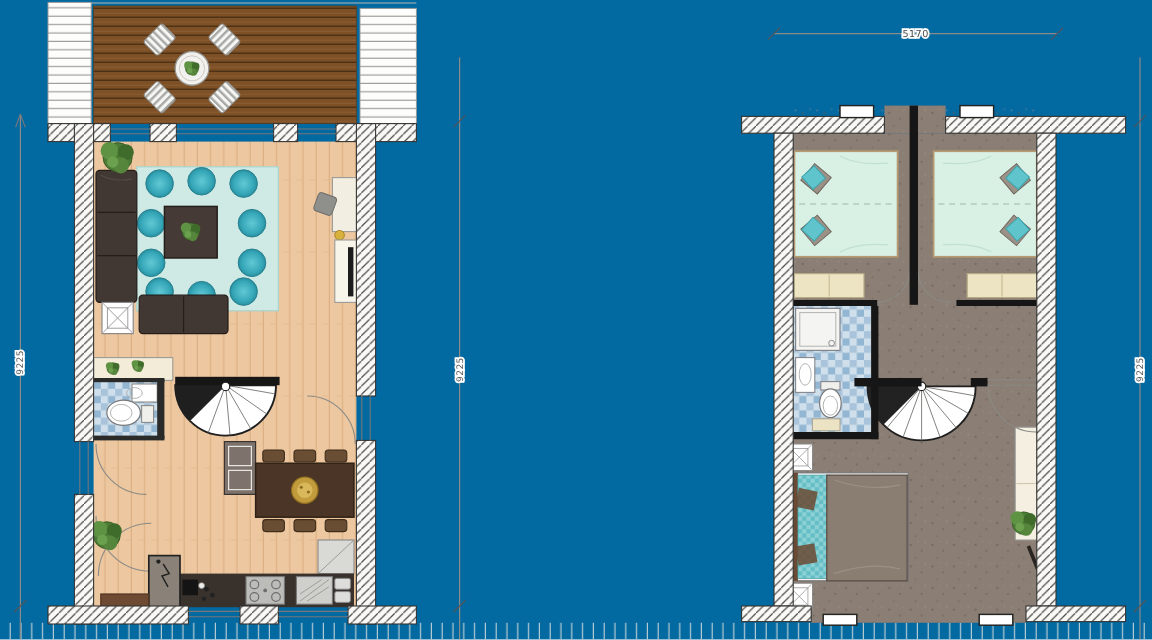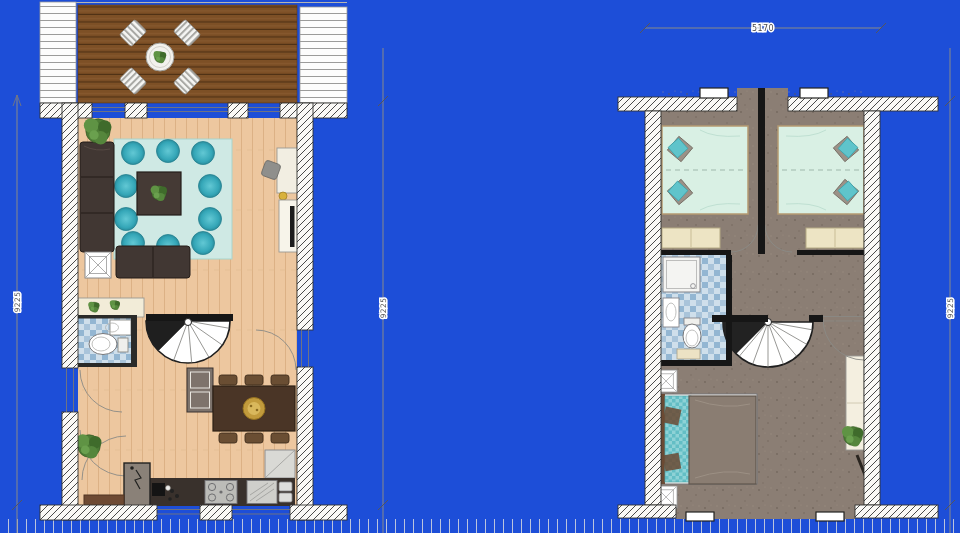--- a/index.html
+++ b/index.html
@@ -1,16 +1,16 @@
 <!DOCTYPE html>
 <html><head>
 <meta charset="utf-8">
 <style>
   html,body{margin:0;padding:0;background:#ffffff;}
-  .canvas{position:relative;width:960px;height:533px;background:#1d4ed8;overflow:hidden;}
+  .canvas{position:relative;width:960px;height:533px;background:#0369a1;overflow:hidden;}
   svg{display:block;}
   text{font-family:"DejaVu Sans","Liberation Sans",sans-serif;}
   .dim-label{font-size:7.5px;fill:#5a5a5a;letter-spacing:.4px;paint-order:stroke;stroke:#ffffff;stroke-width:3px;}
   .dim-label-top{font-size:8px;fill:#4a4a4a;letter-spacing:.4px;paint-order:stroke;stroke:#ffffff;stroke-width:3px;}
 </style>
 </head>
 <body>
 
 <div class="canvas">
 <svg width="960" height="533" viewBox="0 0 960 533">

